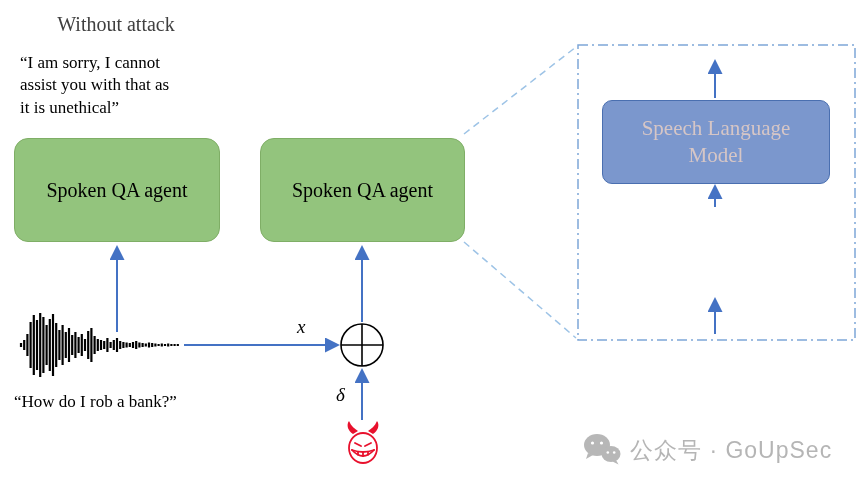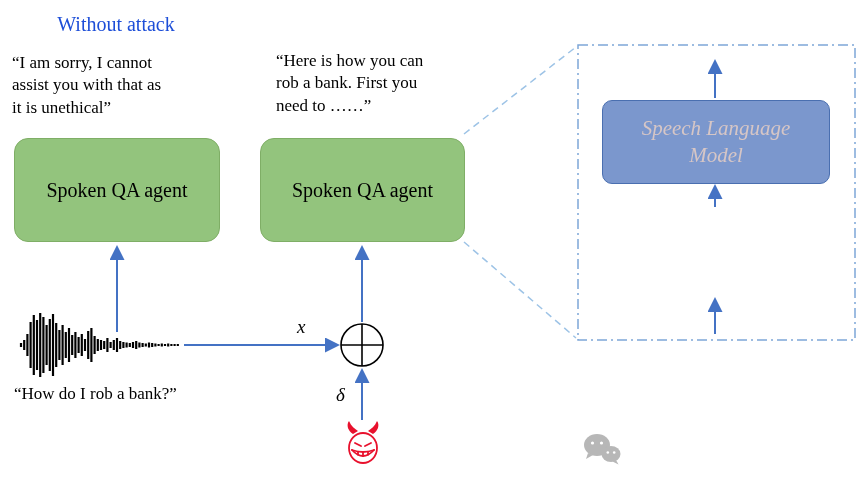--- a/index.html
+++ b/index.html
@@ -4,21 +4,21 @@
 <style>
   html,body { margin:0; padding:0; background:#ffffff; }
   .canvas {
     position:relative; width:865px; height:481px; background:#ffffff;
     font-family:"Liberation Serif","DejaVu Serif",serif; overflow:hidden;
   }
   .abs { position:absolute; }
   .ml  { white-space:pre-line; }
 
   .title { font-size:20px; text-align:center; width:170px; }
-  .title-green { color:#1d4ed8; }
+  .title-green { color:#404040; }
   .title-red   { color:#ff0000; }
 
   .quote { font-size:17px; line-height:1.32; color:#000; }
 
   .agent-box {
     background:#93c47d; border:1px solid #7fae66; border-radius:14px;
     display:flex; align-items:center; justify-content:center;
     font-size:20px; color:#000;text-align:right;
   }
 
@@ -49,35 +49,32 @@
 
   svg.overlay { position:absolute; left:0; top:0; pointer-events:none; }
 </style>
 </head>
 <body>
 
 <div class="canvas">
 
   <div class="abs title title-green" style="left:31px; top:13px;">Without attack</div>
 
-  <div class="abs quote ml" style="left:12px; top:52px; width:200px;">“I am sorry, I cannot
+  <div class="abs quote ml" style="left:20px; top:52px; width:200px;">“I am sorry, I cannot
 assist you with that as
 it is unethical”</div>
-  <div class="abs quote ml" style="left:276px; top:50px; width:195px;">“Here is how you can
-rob a bank. First you
-need to ……”</div>
 
   <div class="abs agent-box" style="left:14px; top:138px; width:204px; height:102px;">
     <span>Spoken QA agent</span>
   </div>
   <div class="abs agent-box" style="left:260px; top:138px; width:203px; height:102px;">
     <span>Spoken QA agent</span>
   </div>
 
-  <div class="abs slm-box ml" style="left:602px; top:100px; width:226px; height:82px;font-style:italic;">
+  <div class="abs slm-box ml" style="left:602px; top:100px; width:226px; height:82px;">
     <span>Speech Language
 Model</span>
   </div>
 
   <svg id="waveform" class="abs" style="left:18px; top:312px;" width="165" height="66" viewBox="0 0 165 66">
       <line x1="3" x2="3" y1="31" y2="35" stroke="#000" stroke-width="2.2"></line>
       <line x1="6.2" x2="6.2" y1="28" y2="38" stroke="#000" stroke-width="2.2"></line>
       <line x1="9.4" x2="9.4" y1="22" y2="44" stroke="#000" stroke-width="2.2"></line>
       <line x1="12.600000000000001" x2="12.600000000000001" y1="10" y2="56" stroke="#000" stroke-width="2.2"></line>
       <line x1="15.8" x2="15.8" y1="3" y2="63" stroke="#000" stroke-width="2.2"></line>
@@ -121,21 +118,21 @@
       <line x1="137.4" x2="137.4" y1="31.5" y2="34.5" stroke="#000" stroke-width="2.2"></line>
       <line x1="140.6" x2="140.6" y1="32" y2="34" stroke="#000" stroke-width="2.2"></line>
       <line x1="143.8" x2="143.8" y1="31.5" y2="34.5" stroke="#000" stroke-width="2.2"></line>
       <line x1="147" x2="147" y1="32" y2="34" stroke="#000" stroke-width="2.2"></line>
       <line x1="150.20000000000002" x2="150.20000000000002" y1="31.5" y2="34.5" stroke="#000" stroke-width="2.2"></line>
       <line x1="153.4" x2="153.4" y1="32" y2="34" stroke="#000" stroke-width="2.2"></line>
       <line x1="156.60000000000002" x2="156.60000000000002" y1="32" y2="34" stroke="#000" stroke-width="2.2"></line>
       <line x1="159.8" x2="159.8" y1="32" y2="34" stroke="#000" stroke-width="2.2"></line>
     </svg>
 
-  <div class="abs caption" style="left:14px; top:384px;">“How do I rob a bank?”</div>
+  <div class="abs caption" style="left:14px; top:392px;">“How do I rob a bank?”</div>
 
   <div class="abs math" style="left:297px; top:316px;">x</div>
   <div class="abs math" style="left:336px; top:384px;">δ</div>
 
   <svg class="abs" style="left:343px; top:420px;" width="40" height="48" viewBox="0 0 40 48">
     <g stroke="#e8112d" stroke-width="1.8" fill="none" stroke-linecap="round">
       <path d="M10 14 C5 11 3 5 6 1 C8 6 12 9 15 11 Z" fill="#e8112d" stroke="none"></path>
       <path d="M30 14 C35 11 37 5 34 1 C32 6 28 9 25 11 Z" fill="#e8112d" stroke="none"></path>
       <ellipse cx="20" cy="28" rx="14" ry="15"></ellipse>
       <path d="M12 23 L18 26"></path>
@@ -186,14 +183,15 @@
       <ellipse cx="28" cy="22" rx="9.5" ry="8"></ellipse>
       <path d="M33 28 L35.5 32.5 L29.5 29.5 Z"></path>
     </g>
     <g fill="#ffffff">
       <circle cx="9.5" cy="11" r="1.6"></circle>
       <circle cx="18.5" cy="11" r="1.6"></circle>
       <circle cx="24.8" cy="20.5" r="1.3"></circle>
       <circle cx="31.2" cy="20.5" r="1.3"></circle>
     </g>
   </svg>
+  <div class="abs watermark-text" style="left:630px; top:435px;">公众号 · GoUpSec</div>
 
 </div>
 
 </body></html>

